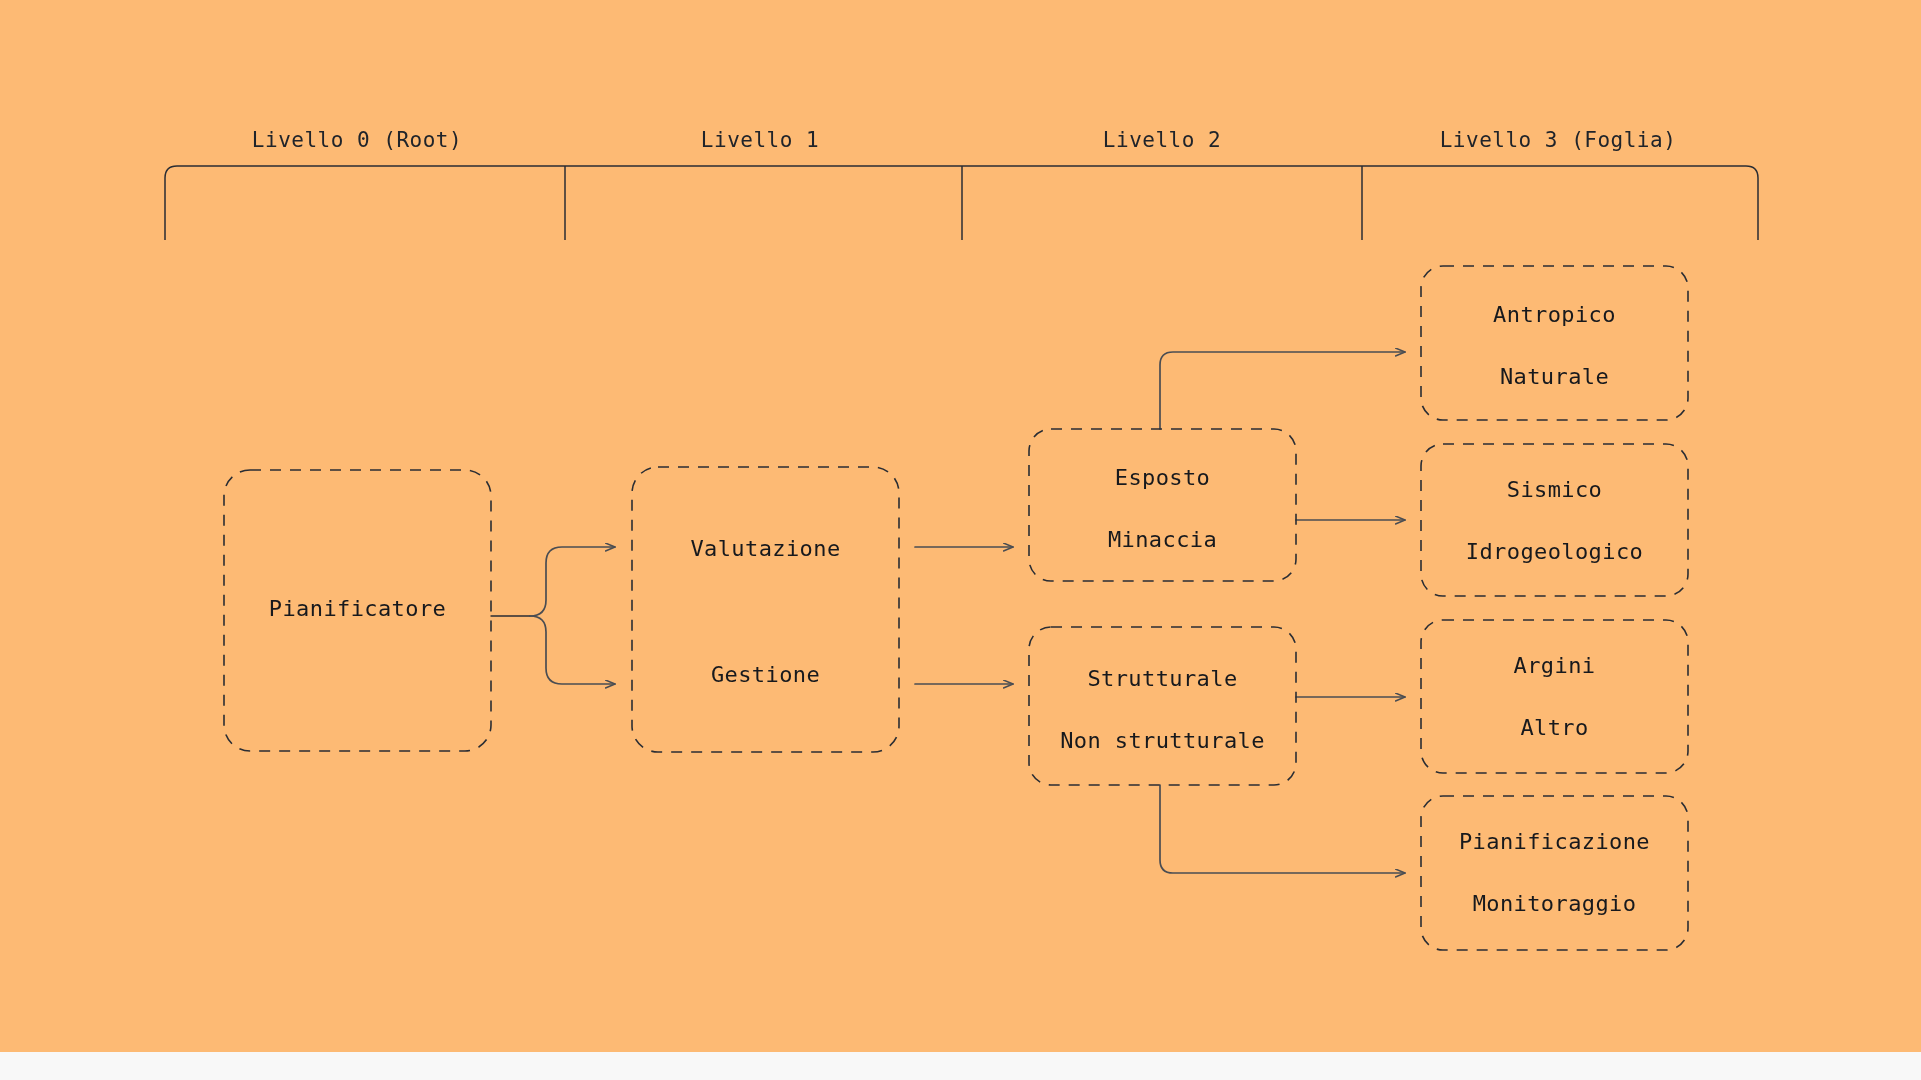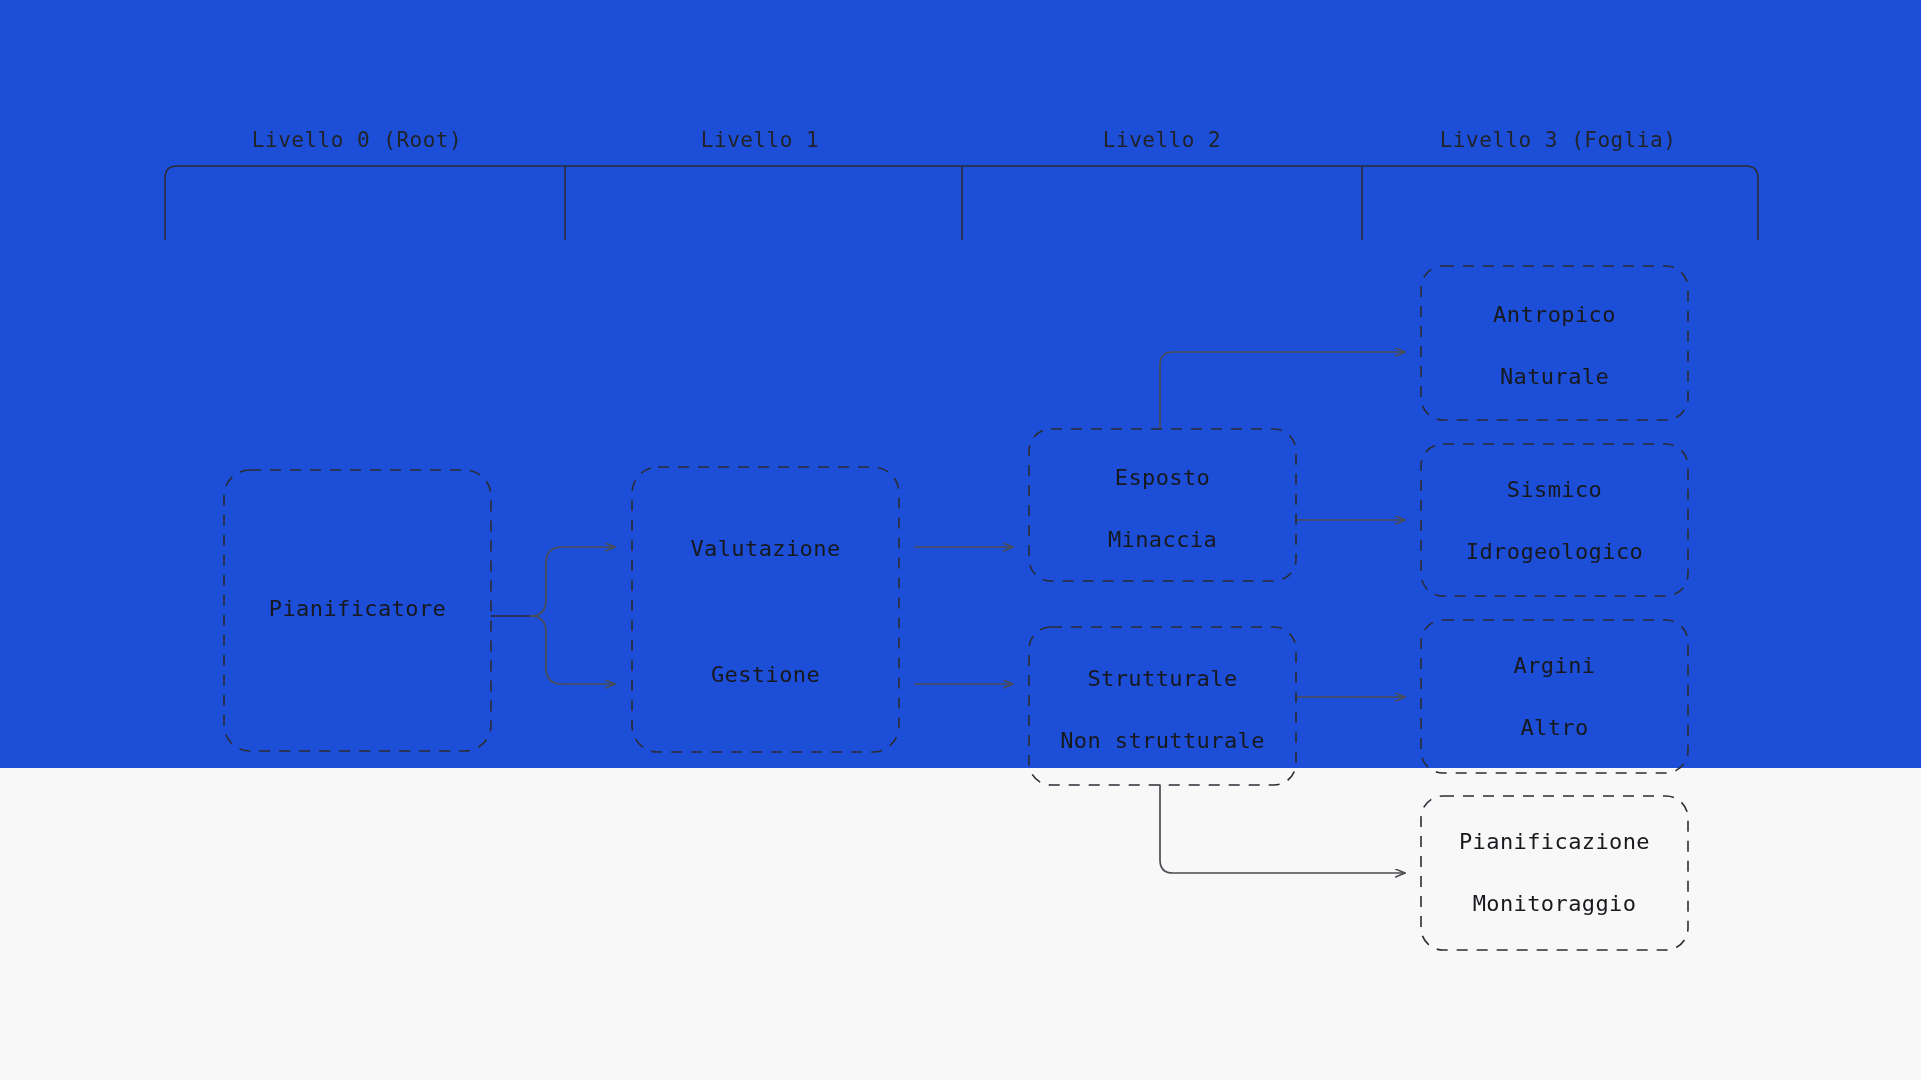--- a/index.html
+++ b/index.html
@@ -9,22 +9,22 @@
   }
   body {
     width: 1921px;
     height: 1080px;
     overflow: hidden;
     font-family: "DejaVu Sans Mono", "Liberation Mono", monospace;
   }
   #stage {
     position: relative;
     width: 1921px;
-    height: 768px;
-    background: #1d4ed8;
+    height: 1052px;
+    background: #fdba74;
   }
   svg.layer {
     position: absolute;
     top: 0;
     left: 0;
     width: 1921px;
     height: 1080px;
     overflow: visible;
   }
   .lvl-title {

